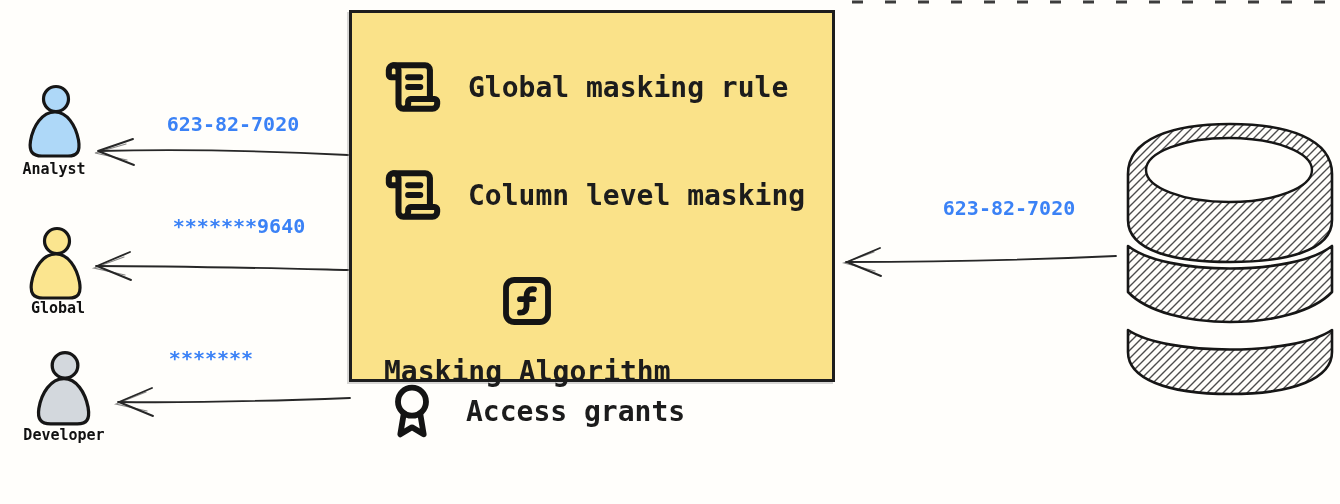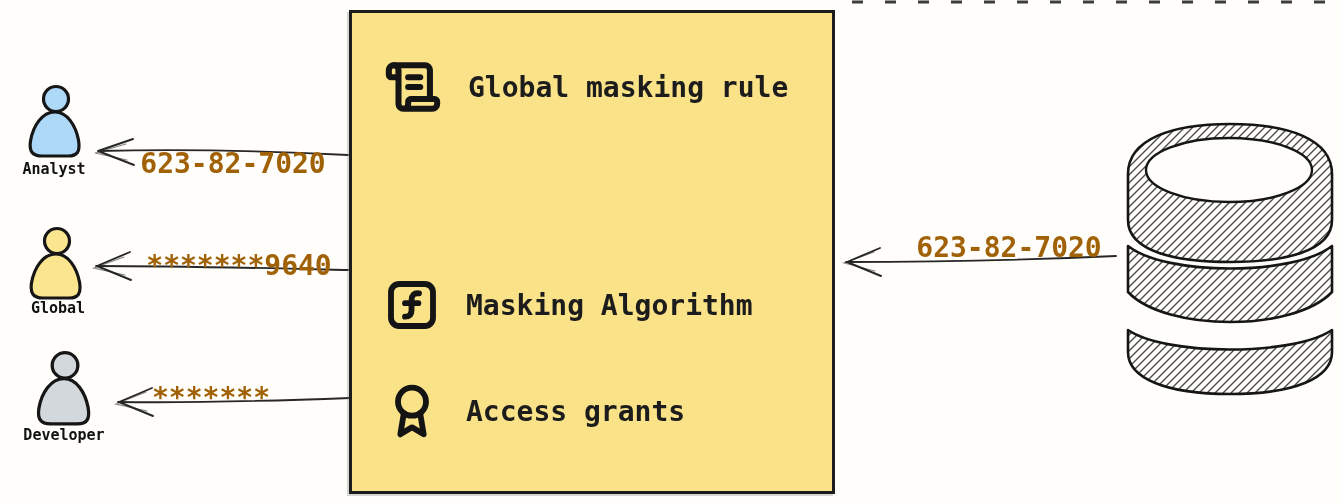--- a/index.html
+++ b/index.html
@@ -10,31 +10,31 @@
   #scene{position:absolute;left:0;top:0;width:1340px;height:504px;}
   .stroke{fill:none;stroke:#272727;stroke-width:1.8;stroke-linecap:round;stroke-linejoin:round;}
   .head{fill:none;stroke:#272727;stroke-width:1.9;stroke-linecap:round;stroke-linejoin:round;}
   .head2{fill:none;stroke:#272727;stroke-width:1.2;opacity:.55;stroke-linecap:round;}
   .persona-icon{position:absolute;width:70px;height:78px;}
   .persona-label{
     position:absolute;font-size:15px;font-weight:bold;text-align:center;
     white-space:nowrap;color:#111;
   }
   .flow-label{
-    position:absolute;font-size:28px;font-weight:bold;text-align:center;
-    white-space:nowrap;color:#a16207;letter-spacing:0px;margin-top:35px;
+    position:absolute;font-size:20px;font-weight:bold;text-align:center;
+    white-space:nowrap;color:#3b82f6;letter-spacing:0px;
   }
   #masking-box{
-    position:absolute;left:349px;top:10px;width:486px;height:484px;
+    position:absolute;left:349px;top:10px;width:486px;height:372px;
     border:3px solid #1d1d1d;box-sizing:border-box;
     box-shadow:-2px 2px 0 0 rgba(110,110,110,.28);
   }
   .box-row{position:absolute;left:32px;height:64px;display:flex;align-items:center;gap:26px;}
   .box-row .item-label{font-size:28px;font-weight:bold;white-space:nowrap;color:#1c1c1c;}
-  .row-1{top:42px;}.row-2{top:150px;}.row-3{top:260px;}.row-4{top:366px;}
+  .row-1{top:42px;}.row-2{top:150px;}.row-3{top:260px;flex-direction:column;}.row-4{top:366px;}
   .item-icon{flex:0 0 auto;display:block;}
 </style>
 </head>
 <body>
 
 <div id="canvas">
 
   <svg id="scene" viewBox="0 0 1340 504">
     <defs>
       <pattern id="hatch" width="8" height="8" patternUnits="userSpaceOnUse">
@@ -113,20 +113,29 @@
     <div class="box-row row-1">
       <svg class="item-icon" viewBox="0 0 24 24" width="58" height="58" fill="none" stroke="#141414" stroke-width="2.5" stroke-linecap="round" stroke-linejoin="round">
         <path d="M15 12h-5"></path>
           <path d="M15 8h-5"></path>
           <path d="M19 17V5a2 2 0 0 0-2-2H4"></path>
         <path d="M8 21h12a2 2 0 0 0 2-2v-1a1 1 0 0 0-1-1H11a1 1 0 0 0-1 1v1a2 2 0 1 1-4 0V5a2 2 0 1 0-4 0v2a1 1 0 0 0 1 1h3"></path>
       </svg>
       <span class="item-label">Global masking rule</span>
     </div>
 
+    <div class="box-row row-2">
+      <svg class="item-icon" viewBox="0 0 24 24" width="58" height="58" fill="none" stroke="#141414" stroke-width="2.5" stroke-linecap="round" stroke-linejoin="round">
+        <path d="M15 12h-5"></path>
+          <path d="M15 8h-5"></path>
+          <path d="M19 17V5a2 2 0 0 0-2-2H4"></path>
+        <path d="M8 21h12a2 2 0 0 0 2-2v-1a1 1 0 0 0-1-1H11a1 1 0 0 0-1 1v1a2 2 0 1 1-4 0V5a2 2 0 1 0-4 0v2a1 1 0 0 0 1 1h3"></path>
+      </svg>
+      <span class="item-label">Column level masking</span>
+    </div>
 
     <div class="box-row row-3">
       <svg class="item-icon" viewBox="0 0 24 24" width="56" height="56" fill="none" stroke="#141414" stroke-width="2.5" stroke-linecap="round" stroke-linejoin="round">
         <rect x="3" y="3" width="18" height="18" rx="3.5"></rect>
         <path d="M9 17c2 0 2.8-1 2.8-2.8V10c0-2 1-3.3 3.2-3"></path>
         <path d="M9 11.2h5.7"></path>
       </svg>
       <span class="item-label">Masking Algorithm</span>
     </div>
 

